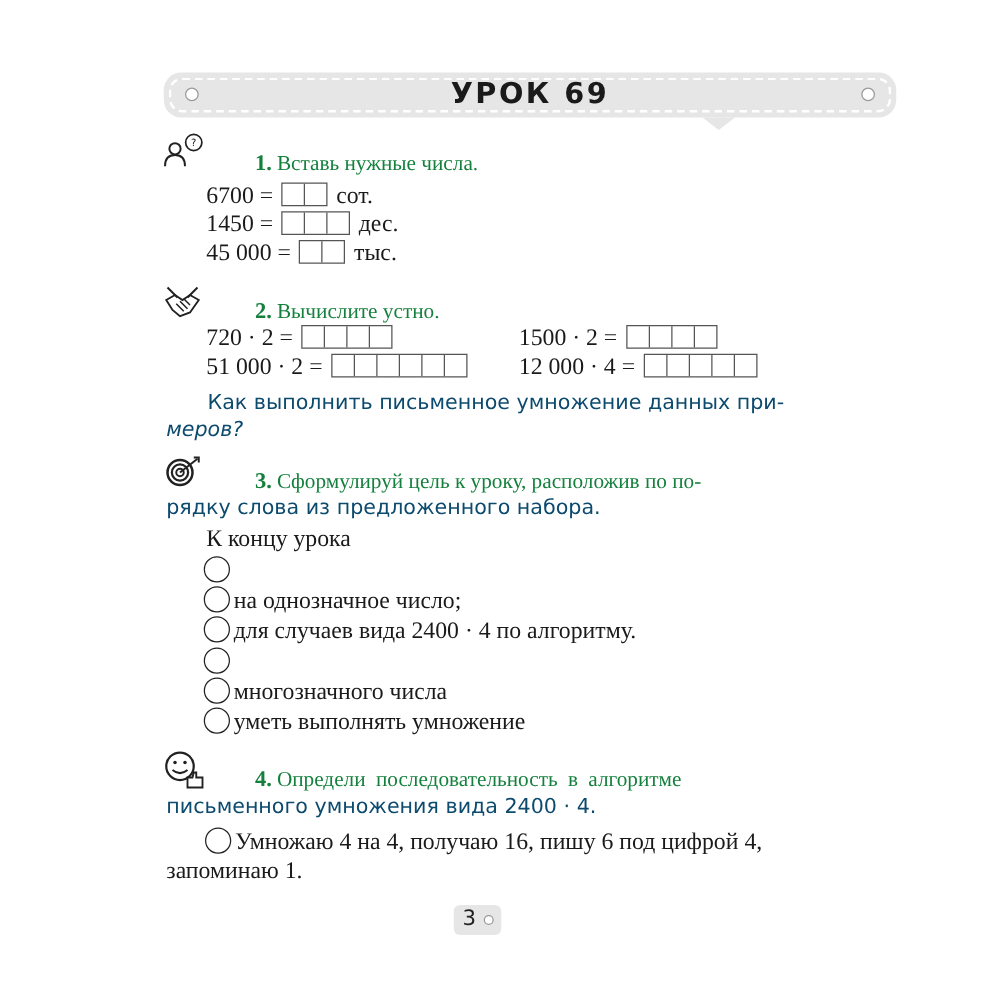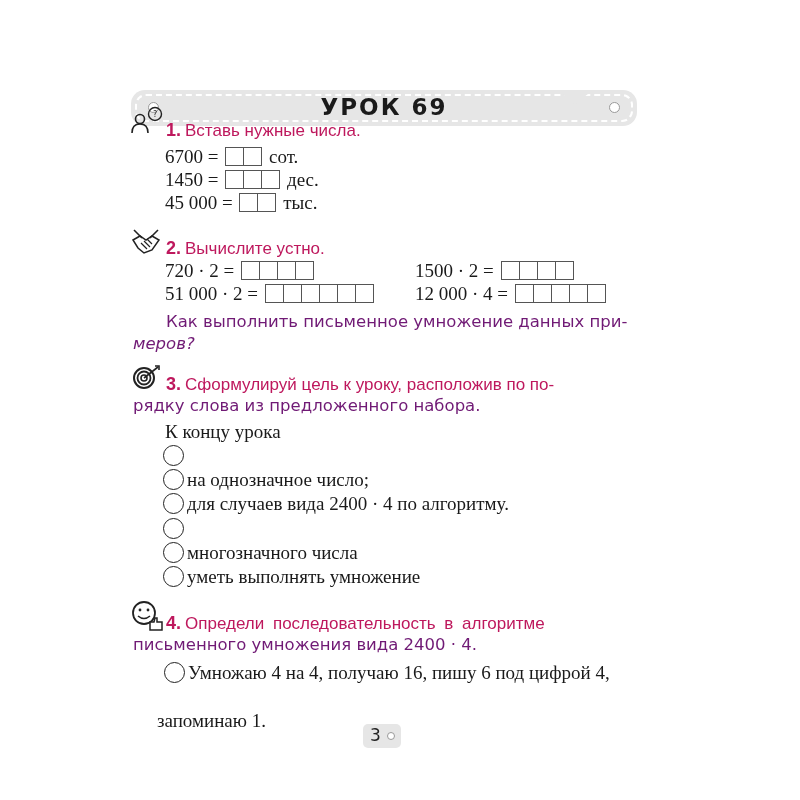--- a/index.html
+++ b/index.html
@@ -1,29 +1,29 @@
 <!DOCTYPE html>
 <html><head>
 <meta charset="utf-8">
 <style>
   html, body { margin:0; padding:0; background:#ffffff; }
   body { width:800px; height:800px; position:relative; overflow:hidden; color:#1a1a1a; }
   .abs { position:absolute; }
 
   
-  .banner { left:131px; top:58px; width:506px; height:36px; background:#e6e6e6; border-radius:14px;margin-top:32px; }
+  .banner { left:131px; top:58px; width:586px; height:36px; background:#e6e6e6; border-radius:14px; }
   .banner-inner { position:absolute; left:4px; top:4px; right:4px; bottom:4px; border:2px dashed #ffffff; border-radius:11px; }
   .banner-hole { position:absolute; top:12px; width:9px; height:9px; border:1.5px solid #9a9a9a; border-radius:50%; background:#fff; }
   .banner-title { position:absolute; left:0; right:0; top:4px; text-align:center; font-family:"DejaVu Sans", sans-serif; font-weight:bold; font-size:23px; letter-spacing:2px; color:#1a1a1a; }
   .banner-tail { left:562px; top:94px; width:0; height:0; border-left:13px solid transparent; border-right:13px solid transparent; border-top:10px solid #e6e6e6; }
 
-  .task-title { font-family:Liberation Sans, sans-serif; font-size:17px; color:#be185d; white-space:nowrap; }
+  .task-title { font-family:Liberation Serif, serif; font-size:17px; color:#15803d; white-space:nowrap;margin-left:38px; }
   .task-num { font-weight:bold; font-size:18px; margin-right:4px; }
   .line { font-family:"Liberation Serif", serif; font-size:19px; white-space:nowrap; line-height:22px; }
-  .sline { font-family:"DejaVu Sans", sans-serif; font-size:16.5px; white-space:nowrap; color:#701a75; }
+  .sline { font-family:"DejaVu Sans", sans-serif; font-size:16.5px; white-space:nowrap; color:#0c4a6e; }
 
   .boxes { display:inline-flex; vertical-align:-2px; border:1px solid #555; margin:0 2px; }
   .boxes span { display:inline-block; width:17px; height:17px; border-right:1px solid #555; }
   .boxes span:last-child { border-right:none; }
 
   .circle { display:inline-block; width:19px; height:19px; border:1.6px solid #222; border-radius:50%; vertical-align:-4px; margin-right:3px; }
 
   .pagebox { left:363px; top:724px; width:38px; height:24px; background:#e6e6e6; border-radius:5px; }
   .pagenum { position:absolute; left:7px; top:1px; font-family:"DejaVu Sans", sans-serif; font-size:17px; color:#222; }
   .pagedot { position:absolute; left:24px; top:8px; width:6px; height:6px; border:1px solid #999; border-radius:50%; background:#fff; }
@@ -165,18 +165,18 @@
   <path d="M7 16 Q13 21 19 16" fill="none" stroke="#222" stroke-width="1.6"></path>
   <path d="M19 22 L23 22 L24 18 L26 18 L26 22 L31 22 L31 30 L19 30 Z" fill="#fff" stroke="#222" stroke-width="1.5"></path>
 </svg>
 <div class="abs task-title" style="left:166px;top:613px;">
   <span class="task-num">4.</span><span style="word-spacing:4px;">Определи последовательность в алгоритме</span>
 </div>
 <div class="abs sline" style="left:133px;top:635px;">письменного умножения вида 2400 · 4.</div>
 <div class="abs line" style="left:164px;top:662px;">
   <span class="circle"></span><span>Умножаю 4 на 4, получаю 16, пишу 6 под цифрой 4,</span>
 </div>
-<div class="abs line" style="left:133px;top:710px;margin-left:24px;">запоминаю 1.</div>
+<div class="abs line" style="left:133px;top:686px;">запоминаю 1.</div>
 
 <div class="abs pagebox">
   <span class="pagenum">3</span>
   <span class="pagedot"></span>
 </div>
 
 </body></html>

